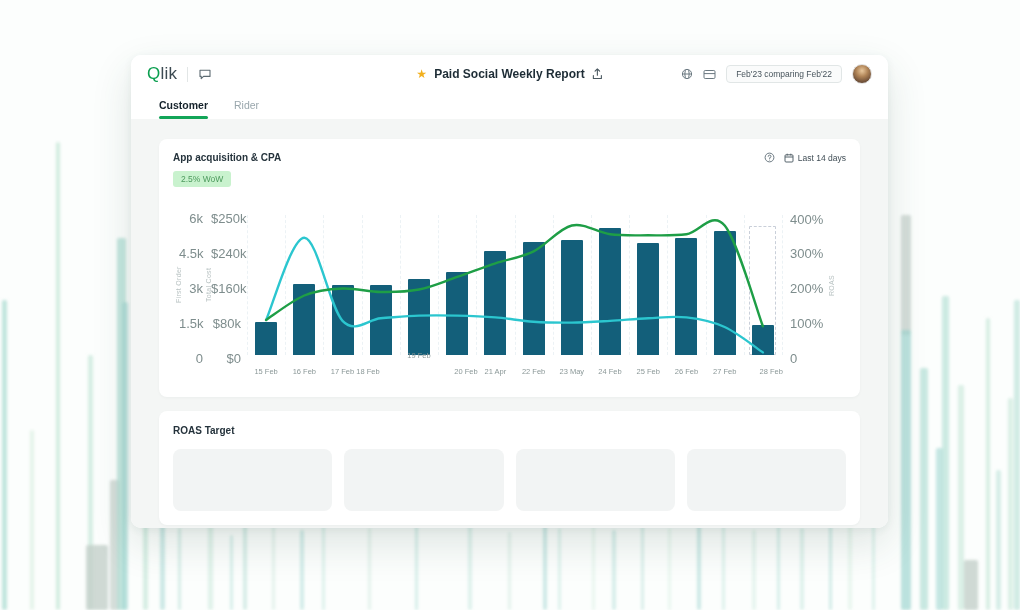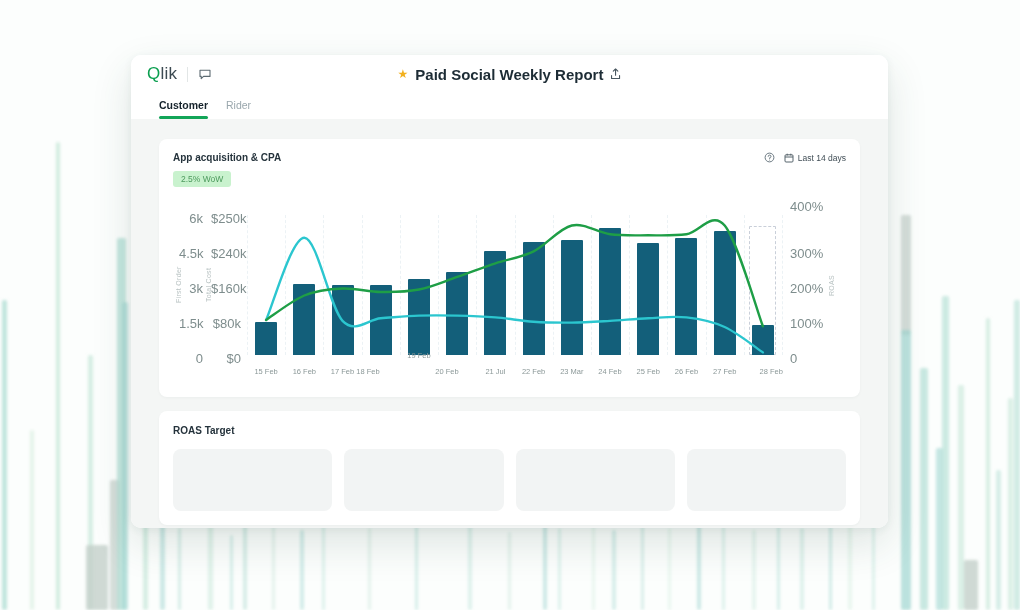--- a/index.html
+++ b/index.html
@@ -23,29 +23,29 @@
   }
 
   
   #app-header { height:38px; display:flex; align-items:center; padding:0 16px; position:relative; background:#fff; }
   .logo { font-size:17px; font-weight:500; letter-spacing:.2px; color:#3c4a52; }
   .logo .q { color:#0a9e4f; }
   .hdr-divider { width:1px; height:15px; background:#e2e6e6; margin:0 10px; }
   .icon-btn { display:flex; align-items:center; justify-content:center; cursor:pointer; color:#5d6b72; }
   .hdr-center { position:absolute; left:50%; transform:translateX(-50%); display:flex; align-items:center; gap:7px; }
   .star { color:#f2b01e; font-size:12px; line-height:1; }
-  .report-title { font-size:15px; font-weight:bold; color:#1d2c35; white-space:nowrap; }
+  .report-title { font-size:12px; font-weight:bold; color:#1d2c35; white-space:nowrap; }
   .hdr-right { margin-left:auto; display:flex; align-items:center; gap:10px; }
   .date-pill { border:1px solid #e1e6e6; background:#fafbfb; border-radius:4px; padding:3px 9px;
     font-size:8.5px; color:#47545c; white-space:nowrap; cursor:pointer; }
   .avatar { width:20px; height:20px; border-radius:50%; border:1px solid #e0e0e0; cursor:pointer;
     background:radial-gradient(circle at 50% 32%, #e8c79c 0%, #b08457 38%, #6e4f38 75%, #4c382a 100%); }
 
   
-  #tabs { display:flex; gap:18px; padding:0 28px; background:#fff; }
+  #tabs { display:flex; gap:26px; padding:0 28px; background:#fff; }
   .tab { font-size:10.5px; padding-top:6px; cursor:pointer; color:#9aa7ad; }
   .tab .tab-label { display:block; padding-bottom:5px; }
   .tab.active { color:#15222b; font-weight:bold; }
   .tab .tab-underline { height:3px; border-radius:2px; background:transparent; }
   .tab.active .tab-underline { background:#12a558; }
 
   
   #win-body { background:#f4f6f5; height:100%; padding:20px 28px 0 28px; }
   .card { background:#fff; border-radius:8px; box-shadow:0 1px 3px rgba(30,50,45,.04); }
   #chart-card { padding:13px 14px 14px 14px; margin-bottom:14px; }
@@ -145,20 +145,37 @@
       <span class="report-title">Paid Social Weekly Report</span>
       <span class="icon-btn">
         <svg class="glyph" width="11" height="12" viewBox="0 0 11 12" fill="none" stroke="#4a5860" stroke-width="1.1" stroke-linecap="round" stroke-linejoin="round">
           <path d="M5.5 1.2 v6"></path>
             <path d="M3.2 3.2 L5.5 1 l2.3 2.2"></path>
             <path d="M1.5 7.5 v3 h8 v-3"></path>
         </svg>
       </span>
     </div>
 
+    <div class="hdr-right">
+      <span class="icon-btn">
+        <svg class="glyph" width="12" height="12" viewBox="0 0 12 12" fill="none" stroke="#6a7880" stroke-width="1">
+          <circle cx="6" cy="6" r="4.6"></circle>
+            <path d="M1.5 6 h9"></path>
+            <ellipse cx="6" cy="6" rx="2.1" ry="4.6"></ellipse>
+        </svg>
+      </span>
+      <span class="icon-btn">
+        <svg class="glyph" width="13" height="11" viewBox="0 0 13 11" fill="none" stroke="#6a7880" stroke-width="1">
+          <rect x="1" y="1.5" width="11" height="8" rx="1.2"></rect>
+            <path d="M1 4.6 h11"></path>
+        </svg>
+      </span>
+      <span class="date-pill">Feb'23 comparing Feb'22</span>
+      <span class="avatar"></span>
+    </div>
   </div>
 
   <div id="tabs">
     <div class="tab active">
       <span class="tab-label">Customer</span>
       <div class="tab-underline"></div>
     </div>
     <div class="tab">
       <span class="tab-label">Rider</span>
       <div class="tab-underline"></div>
@@ -212,21 +229,21 @@
           <div class="tick" style="left: 6px; width: 24px; top: 90.5px; text-align: right;">3k</div>
           <div class="tick" style="left: 6px; width: 24px; top: 125.5px; text-align: right;">1.5k</div>
           <div class="tick" style="left: 6px; width: 24px; top: 160.5px; text-align: right;">0</div>
           <div class="rot-label" style="left: 30px; top: 24px; height: 140px;">Total Cost</div>
           <div class="tick" style="left: 38px; width: 30px; top: 20.5px; text-align: right;">$250k</div>
           <div class="tick" style="left: 38px; width: 30px; top: 55.5px; text-align: right;">$240k</div>
           <div class="tick" style="left: 38px; width: 30px; top: 90.5px; text-align: right;">$160k</div>
           <div class="tick" style="left: 38px; width: 30px; top: 125.5px; text-align: right;">$80k</div>
           <div class="tick" style="left: 38px; width: 30px; top: 160.5px; text-align: right;">$0</div>
           <div class="rot-label" style="left: 653px; top: 24px; height: 140px;">ROAS</div>
-          <div class="tick" style="left: 617px; width: 30px; top: 9px; text-align: left;">400%</div>
+          <div class="tick" style="left: 617px; width: 30px; top: 22px; text-align: left;">400%</div>
           <div class="tick" style="left: 617px; width: 30px; top: 55.5px; text-align: left;">300%</div>
           <div class="tick" style="left: 617px; width: 30px; top: 90.5px; text-align: left;">200%</div>
           <div class="tick" style="left: 617px; width: 30px; top: 125.5px; text-align: left;">100%</div>
           <div class="tick" style="left: 617px; width: 30px; top: 160.5px; text-align: left;">0</div>
           <div class="forecast-bar" style="left: 576.393px; width: 27px; top: 34.5px; height: 129.5px;"></div>
           <div class="bar" style="left: 82.1071px; width: 22px; top: 131.333px; height: 32.6667px; background: rgb(19, 95, 122);"></div>
           <div class="bar" style="left: 120.321px; width: 22px; top: 92.8333px; height: 71.1667px; background: rgb(19, 95, 122);"></div>
           <div class="bar" style="left: 158.536px; width: 22px; top: 94px; height: 70px; background: rgb(19, 95, 122);"></div>
           <div class="bar" style="left: 196.75px; width: 22px; top: 94px; height: 70px; background: rgb(19, 95, 122);"></div>
           <div class="bar" style="left: 234.964px; width: 22px; top: 88.1667px; height: 75.8333px; background: rgb(19, 95, 122);"></div>
@@ -241,24 +258,24 @@
           <div class="bar" style="left: 578.893px; width: 22px; top: 133.667px; height: 30.3333px; background: rgb(19, 95, 122);"></div>
           <svg id="line-svg" width="535" height="140" viewBox="0 0 535 140" style="left: 74px; top: 24px;">
             <path d="M 19.107142857142858,105 C 25.476190476190474,91.29166666666667 44.58333333333333,22.604166666666664 57.32142857142857,22.749999999999996 C 70.05952380952381,22.89583333333333 82.79761904761905,92.45833333333333 95.53571428571429,105.875 C 108.27380952380953,119.29166666666667 121.01190476190476,104.125 133.75,103.25 C 146.48809523809524,102.375 159.22619047619048,101.0625 171.96428571428572,100.625 C 184.70238095238096,100.1875 197.4404761904762,100.33333333333333 210.17857142857144,100.625 C 222.91666666666669,100.91666666666667 235.6547619047619,101.35416666666667 248.39285714285714,102.375 C 261.1309523809524,103.39583333333333 273.86904761904765,105.875 286.6071428571429,106.75 C 299.34523809523813,107.625 312.0833333333333,107.77083333333333 324.82142857142856,107.625 C 337.5595238095238,107.47916666666667 350.29761904761904,106.60416666666667 363.0357142857143,105.875 C 375.7738095238095,105.14583333333333 388.51190476190476,103.83333333333333 401.25,103.25 C 413.98809523809524,102.66666666666667 426.7261904761905,100.91666666666667 439.4642857142857,102.375 C 452.20238095238096,103.83333333333333 464.9404761904762,106.16666666666667 477.67857142857144,112 C 490.4166666666667,117.83333333333333 509.5238095238095,133.14583333333334 515.8928571428571,137.375" fill="none" stroke="#2bc6cf" stroke-width="2.4" stroke-linecap="round"></path>
             <path d="M 19.107142857142858,105 C 25.476190476190474,100.91666666666667 44.58333333333333,85.75 57.32142857142857,80.5 C 70.05952380952381,75.25 82.79761904761905,74.08333333333333 95.53571428571429,73.5 C 108.27380952380953,72.91666666666667 121.01190476190476,76.825 133.75,77 C 146.48809523809524,77.175 159.22619047619048,77.05833333333334 171.96428571428572,74.55 C 184.70238095238096,72.04166666666666 197.4404761904762,66.325 210.17857142857144,61.95 C 222.91666666666669,57.575 235.6547619047619,52.55833333333333 248.39285714285714,48.3 C 261.1309523809524,44.041666666666664 273.86904761904765,42.7 286.6071428571429,36.4 C 299.34523809523813,30.099999999999998 312.0833333333333,13.358333333333327 324.82142857142856,10.499999999999993 C 337.5595238095238,7.641666666666659 350.29761904761904,17.616666666666656 363.0357142857143,19.249999999999993 C 375.7738095238095,20.88333333333333 388.51190476190476,20.300000000000004 401.25,20.300000000000004 C 413.98809523809524,20.300000000000004 426.7261904761905,20.88333333333333 439.4642857142857,19.249999999999993 C 452.20238095238096,17.616666666666656 464.9404761904762,-4.841666666666676 477.67857142857144,10.499999999999993 C 490.4166666666667,25.84166666666666 509.5238095238095,94.50000000000001 515.8928571428571,111.30000000000001" fill="none" stroke="#1e9e46" stroke-width="2.4" stroke-linecap="round"></path>
           </svg>
           <div class="xlabel" style="left: 73.1071px; width: 40px; top: 176px;">15 Feb</div>
           <div class="xlabel" style="left: 111.321px; width: 40px; top: 176px;">16 Feb</div>
           <div class="xlabel" style="left: 149.536px; width: 40px; top: 176px;">17 Feb</div>
           <div class="xlabel" style="left: 175px; width: 40px; top: 176px;">18 Feb</div>
           <div class="xlabel" style="left: 225.964px; width: 40px; top: 160px;">19 Feb</div>
-          <div class="xlabel" style="left: 254px; width: 40px; top: 176px; text-align: center;">20 Feb</div>
-          <div class="xlabel" style="left: 302.393px; width: 40px; top: 176px;">21 Jul</div>
+          <div class="xlabel" style="left: 273px; width: 40px; top: 176px; text-align: center;">20 Feb</div>
+          <div class="xlabel" style="left: 302.393px; width: 40px; top: 176px;">21 Apr</div>
           <div class="xlabel" style="left: 340.607px; width: 40px; top: 176px;">22 Feb</div>
-          <div class="xlabel" style="left: 378.821px; width: 40px; top: 176px;">23 Mar</div>
+          <div class="xlabel" style="left: 378.821px; width: 40px; top: 176px;">23 May</div>
           <div class="xlabel" style="left: 417.036px; width: 40px; top: 176px;">24 Feb</div>
           <div class="xlabel" style="left: 455.25px; width: 40px; top: 176px;">25 Feb</div>
           <div class="xlabel" style="left: 493.464px; width: 40px; top: 176px;">26 Feb</div>
           <div class="xlabel" style="left: 531.679px; width: 40px; top: 176px;">27 Feb</div>
           <div class="xlabel" style="left: 569.893px; width: 40px; top: 176px; text-align: right;">28 Feb</div>
         </div>
     </div>
 
     <div id="roas-card" class="card">
       <div class="card-title">ROAS Target</div>

